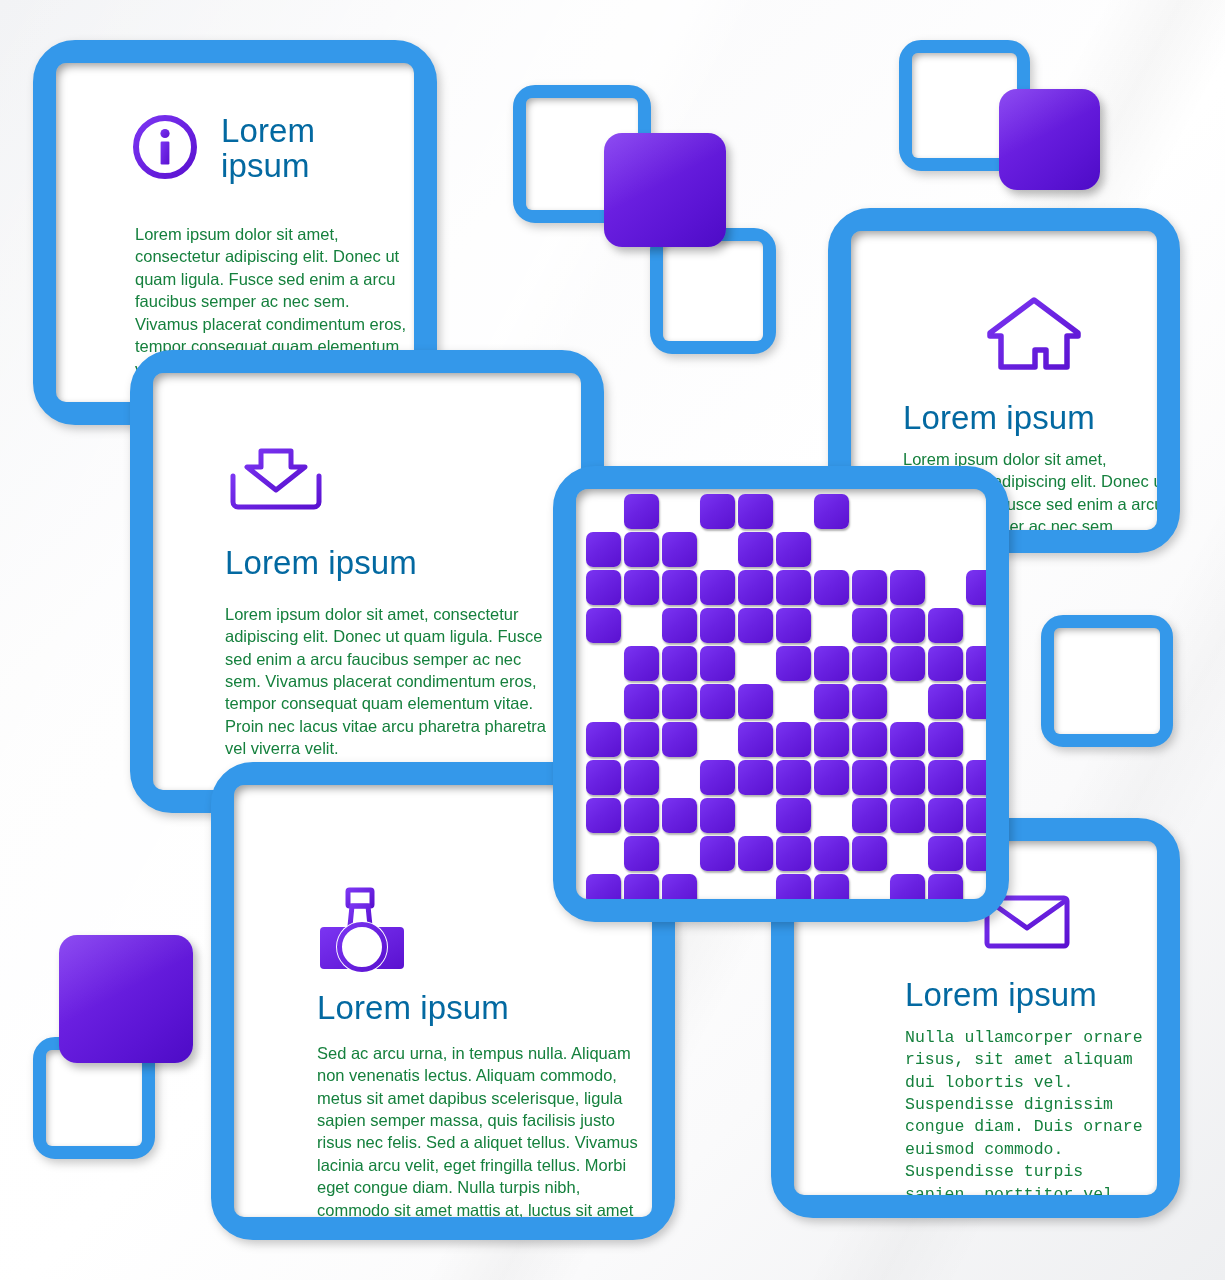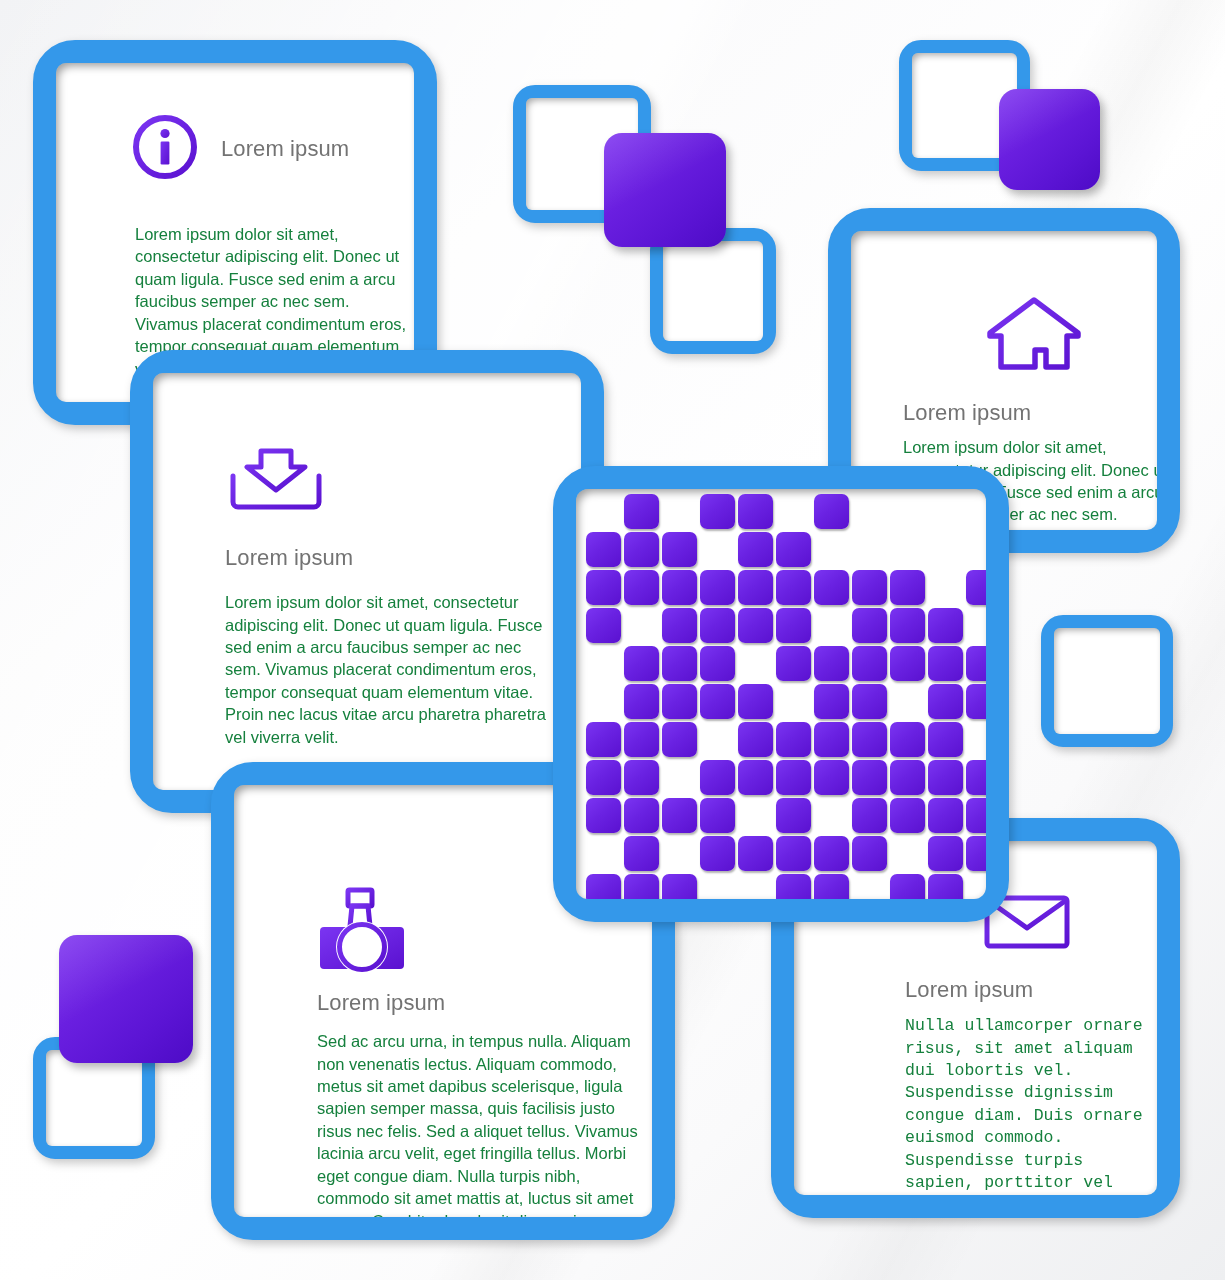--- a/index.html
+++ b/index.html
@@ -63,22 +63,22 @@
   .card-body {
     position: absolute;
     inset: 0;
     padding: 26px 30px;
     box-sizing: border-box;
   }
 
   .icon-wrap { display: block; }
 
   .card-title {
-    color: #737373;
-    font-size: 22px;
+    color: #0369a1;
+    font-size: 33px;
     font-weight: 400;
     letter-spacing: 0.1px;
     margin: 0;
     line-height: 1.05;
   }
   .card-text {
     color: #15803d;
     font-size: 16.5px;
     line-height: 1.36;
     margin: 0;

